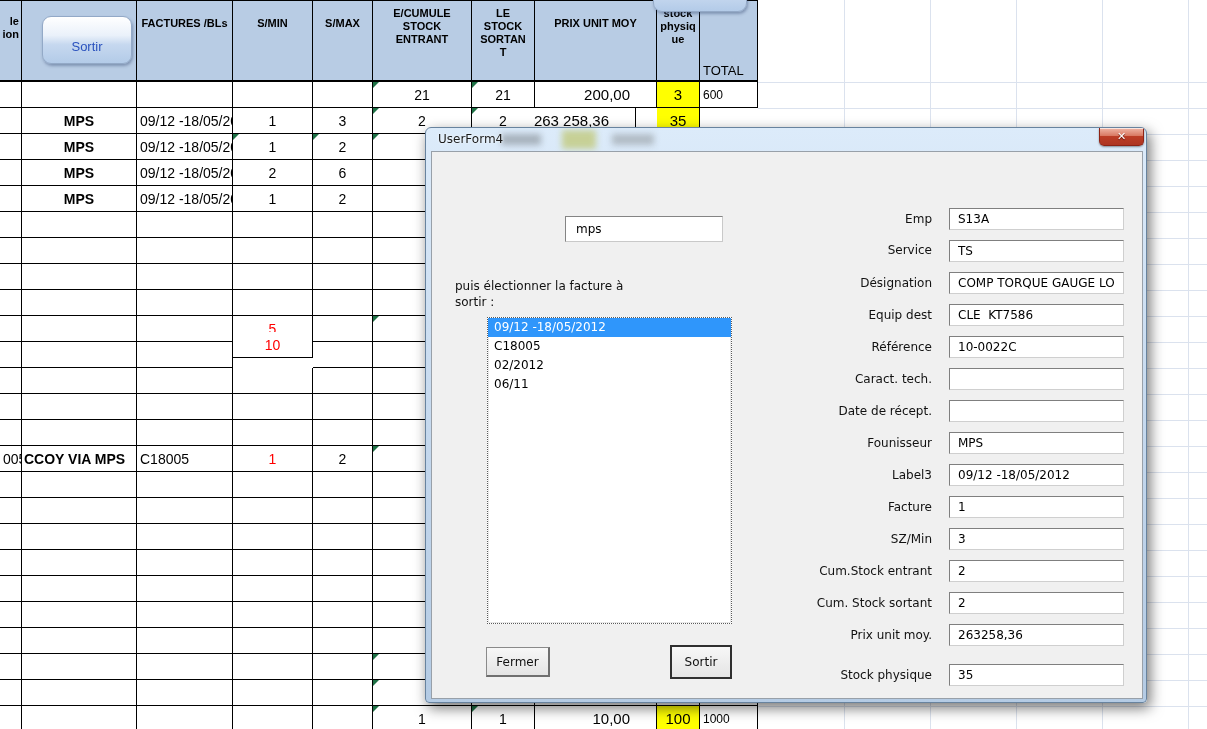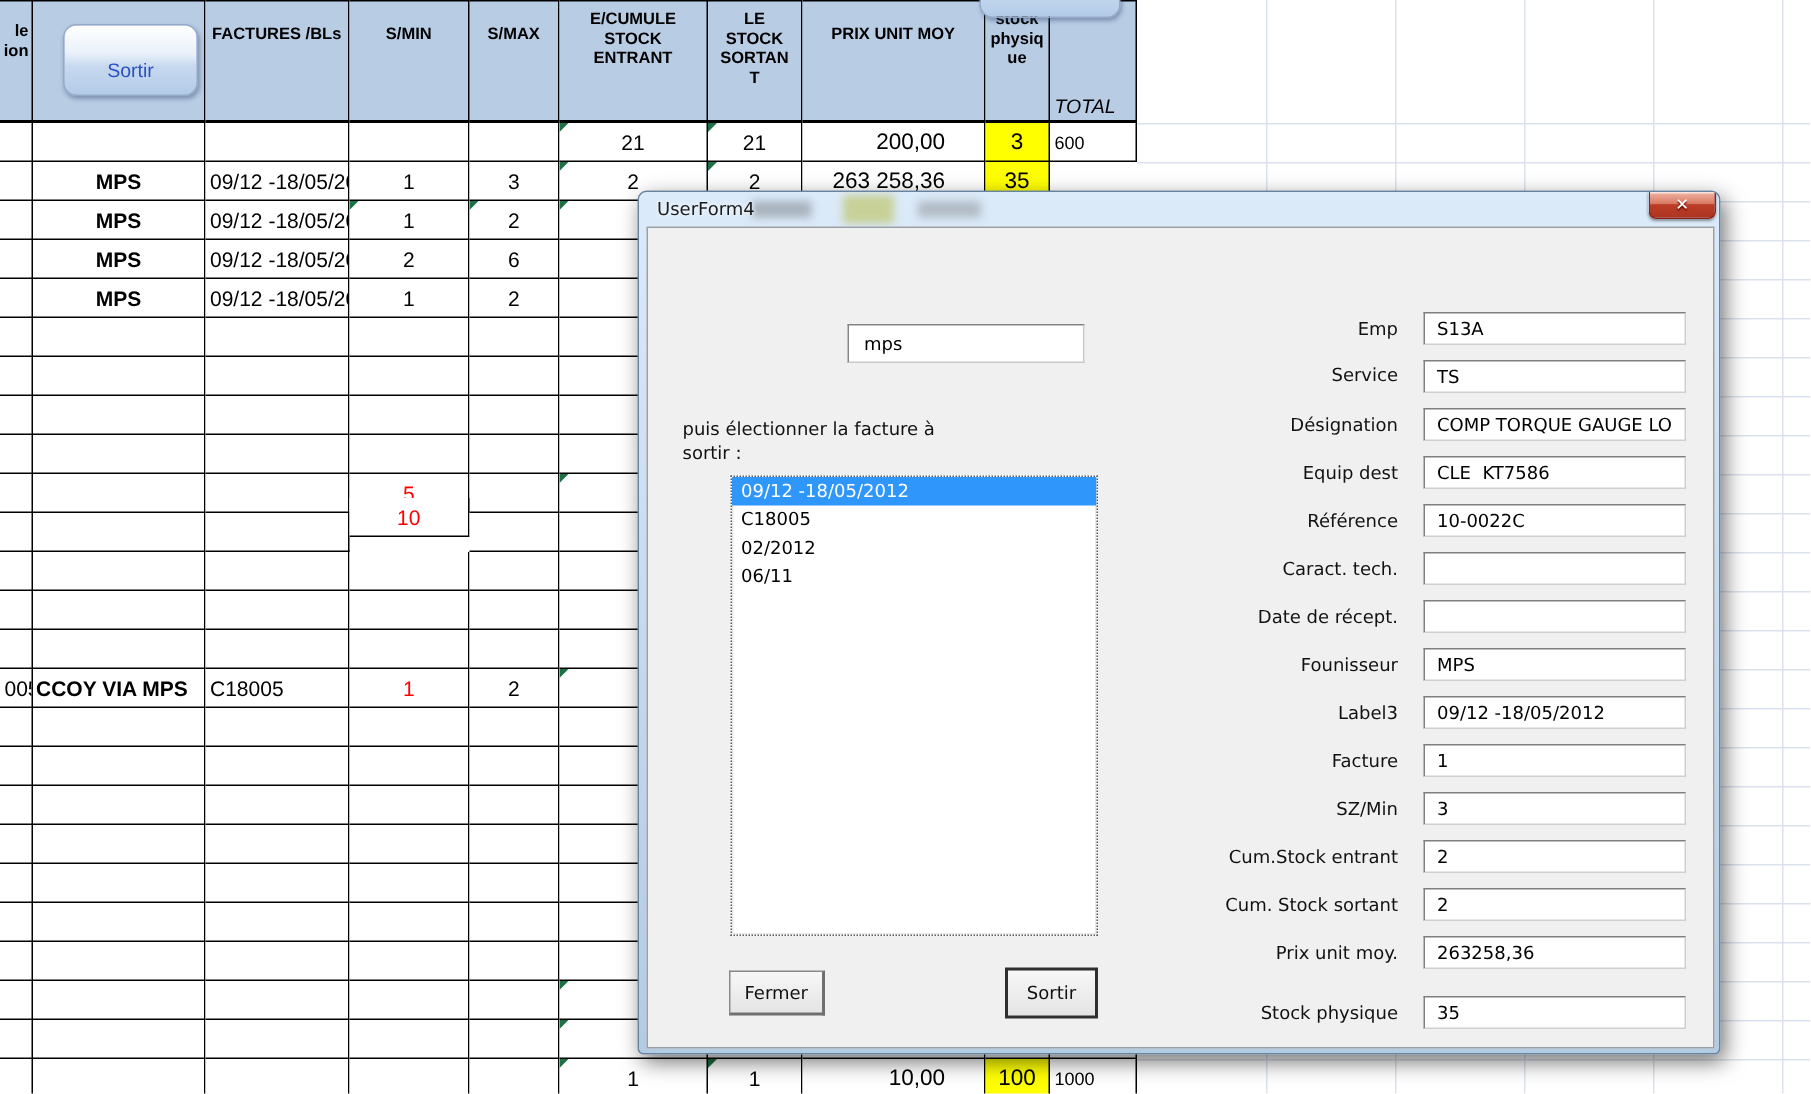--- a/index.html
+++ b/index.html
@@ -139,39 +139,39 @@
 STOCK
 ENTRANT</div>
     <div class="hcell h-wrap" style="left: 472px; top: 0px; width: 63px; height: 82px;">LE
 STOCK
 SORTAN
 T</div>
     <div class="hcell h-std" style="left: 535px; top: 0px; width: 122px; height: 82px;">PRIX UNIT MOY</div>
     <div class="hcell h-wrap" style="left: 657px; top: 0px; width: 43px; height: 82px;">stock
 physiq
 ue</div>
-    <div class="hcell h-total" style="left: 700px; top: 0px; width: 58px; height: 82px; font-style: italic;">TOTAL</div>
+    <div class="hcell h-total" style="left: 700px; top: 0px; width: 58px; height: 82px;">TOTAL</div>
     <div class="cell" style="left: 0px; top: 82px; width: 22px; height: 26px;"></div>
     <div class="cell" style="left: 22px; top: 82px; width: 115px; height: 26px;"></div>
     <div class="cell" style="left: 137px; top: 82px; width: 96px; height: 26px;"></div>
     <div class="cell" style="left: 233px; top: 82px; width: 80px; height: 26px;"></div>
     <div class="cell" style="left: 313px; top: 82px; width: 60px; height: 26px;"></div>
     <div class="cell" style="left: 373px; top: 82px; width: 99px; height: 26px;">21<span class="tri"></span></div>
     <div class="cell" style="left: 472px; top: 82px; width: 63px; height: 26px;">21<span class="tri"></span></div>
     <div class="cell prix" style="left: 535px; top: 82px; width: 122px; height: 26px;">200,00</div>
     <div class="cell yellow" style="left: 657px; top: 82px; width: 43px; height: 26px;">3</div>
     <div class="cell total" style="left: 700px; top: 82px; width: 58px; height: 26px;">600</div>
     <div class="cell" style="left: 0px; top: 108px; width: 22px; height: 26px;"></div>
     <div class="cell sup" style="left: 22px; top: 108px; width: 115px; height: 26px;">MPS</div>
     <div class="cell date" style="left: 137px; top: 108px; width: 96px; height: 26px;">09/12 -18/05/2012</div>
     <div class="cell" style="left: 233px; top: 108px; width: 80px; height: 26px;">1</div>
     <div class="cell" style="left: 313px; top: 108px; width: 60px; height: 26px;">3</div>
     <div class="cell" style="left: 373px; top: 108px; width: 99px; height: 26px;">2<span class="tri"></span></div>
     <div class="cell" style="left: 472px; top: 108px; width: 63px; height: 26px;">2<span class="tri"></span></div>
-    <div class="cell prix" style="left: 535px; top: 108px; width: 122px; height: 26px;">263 258,36</div>
+    <div class="cell prix" style="left: 514px; top: 108px; width: 122px; height: 26px;">263 258,36</div>
     <div class="cell yellow" style="left: 657px; top: 108px; width: 43px; height: 26px;">35</div>
     <div class="cell total" style="left: 700px; top: 108px; width: 42px; height: 26px; margin-top: 43px;">9214043</div>
     <div class="cell" style="left: 0px; top: 134px; width: 22px; height: 26px;"></div>
     <div class="cell sup" style="left: 22px; top: 134px; width: 115px; height: 26px;">MPS</div>
     <div class="cell date" style="left: 137px; top: 134px; width: 96px; height: 26px;">09/12 -18/05/2012</div>
     <div class="cell" style="left: 233px; top: 134px; width: 80px; height: 26px;">1<span class="tri"></span></div>
     <div class="cell" style="left: 313px; top: 134px; width: 60px; height: 26px;">2<span class="tri"></span></div>
     <div class="cell" style="left: 373px; top: 134px; width: 99px; height: 26px;">
       <span class="tri"></span>
     </div>

